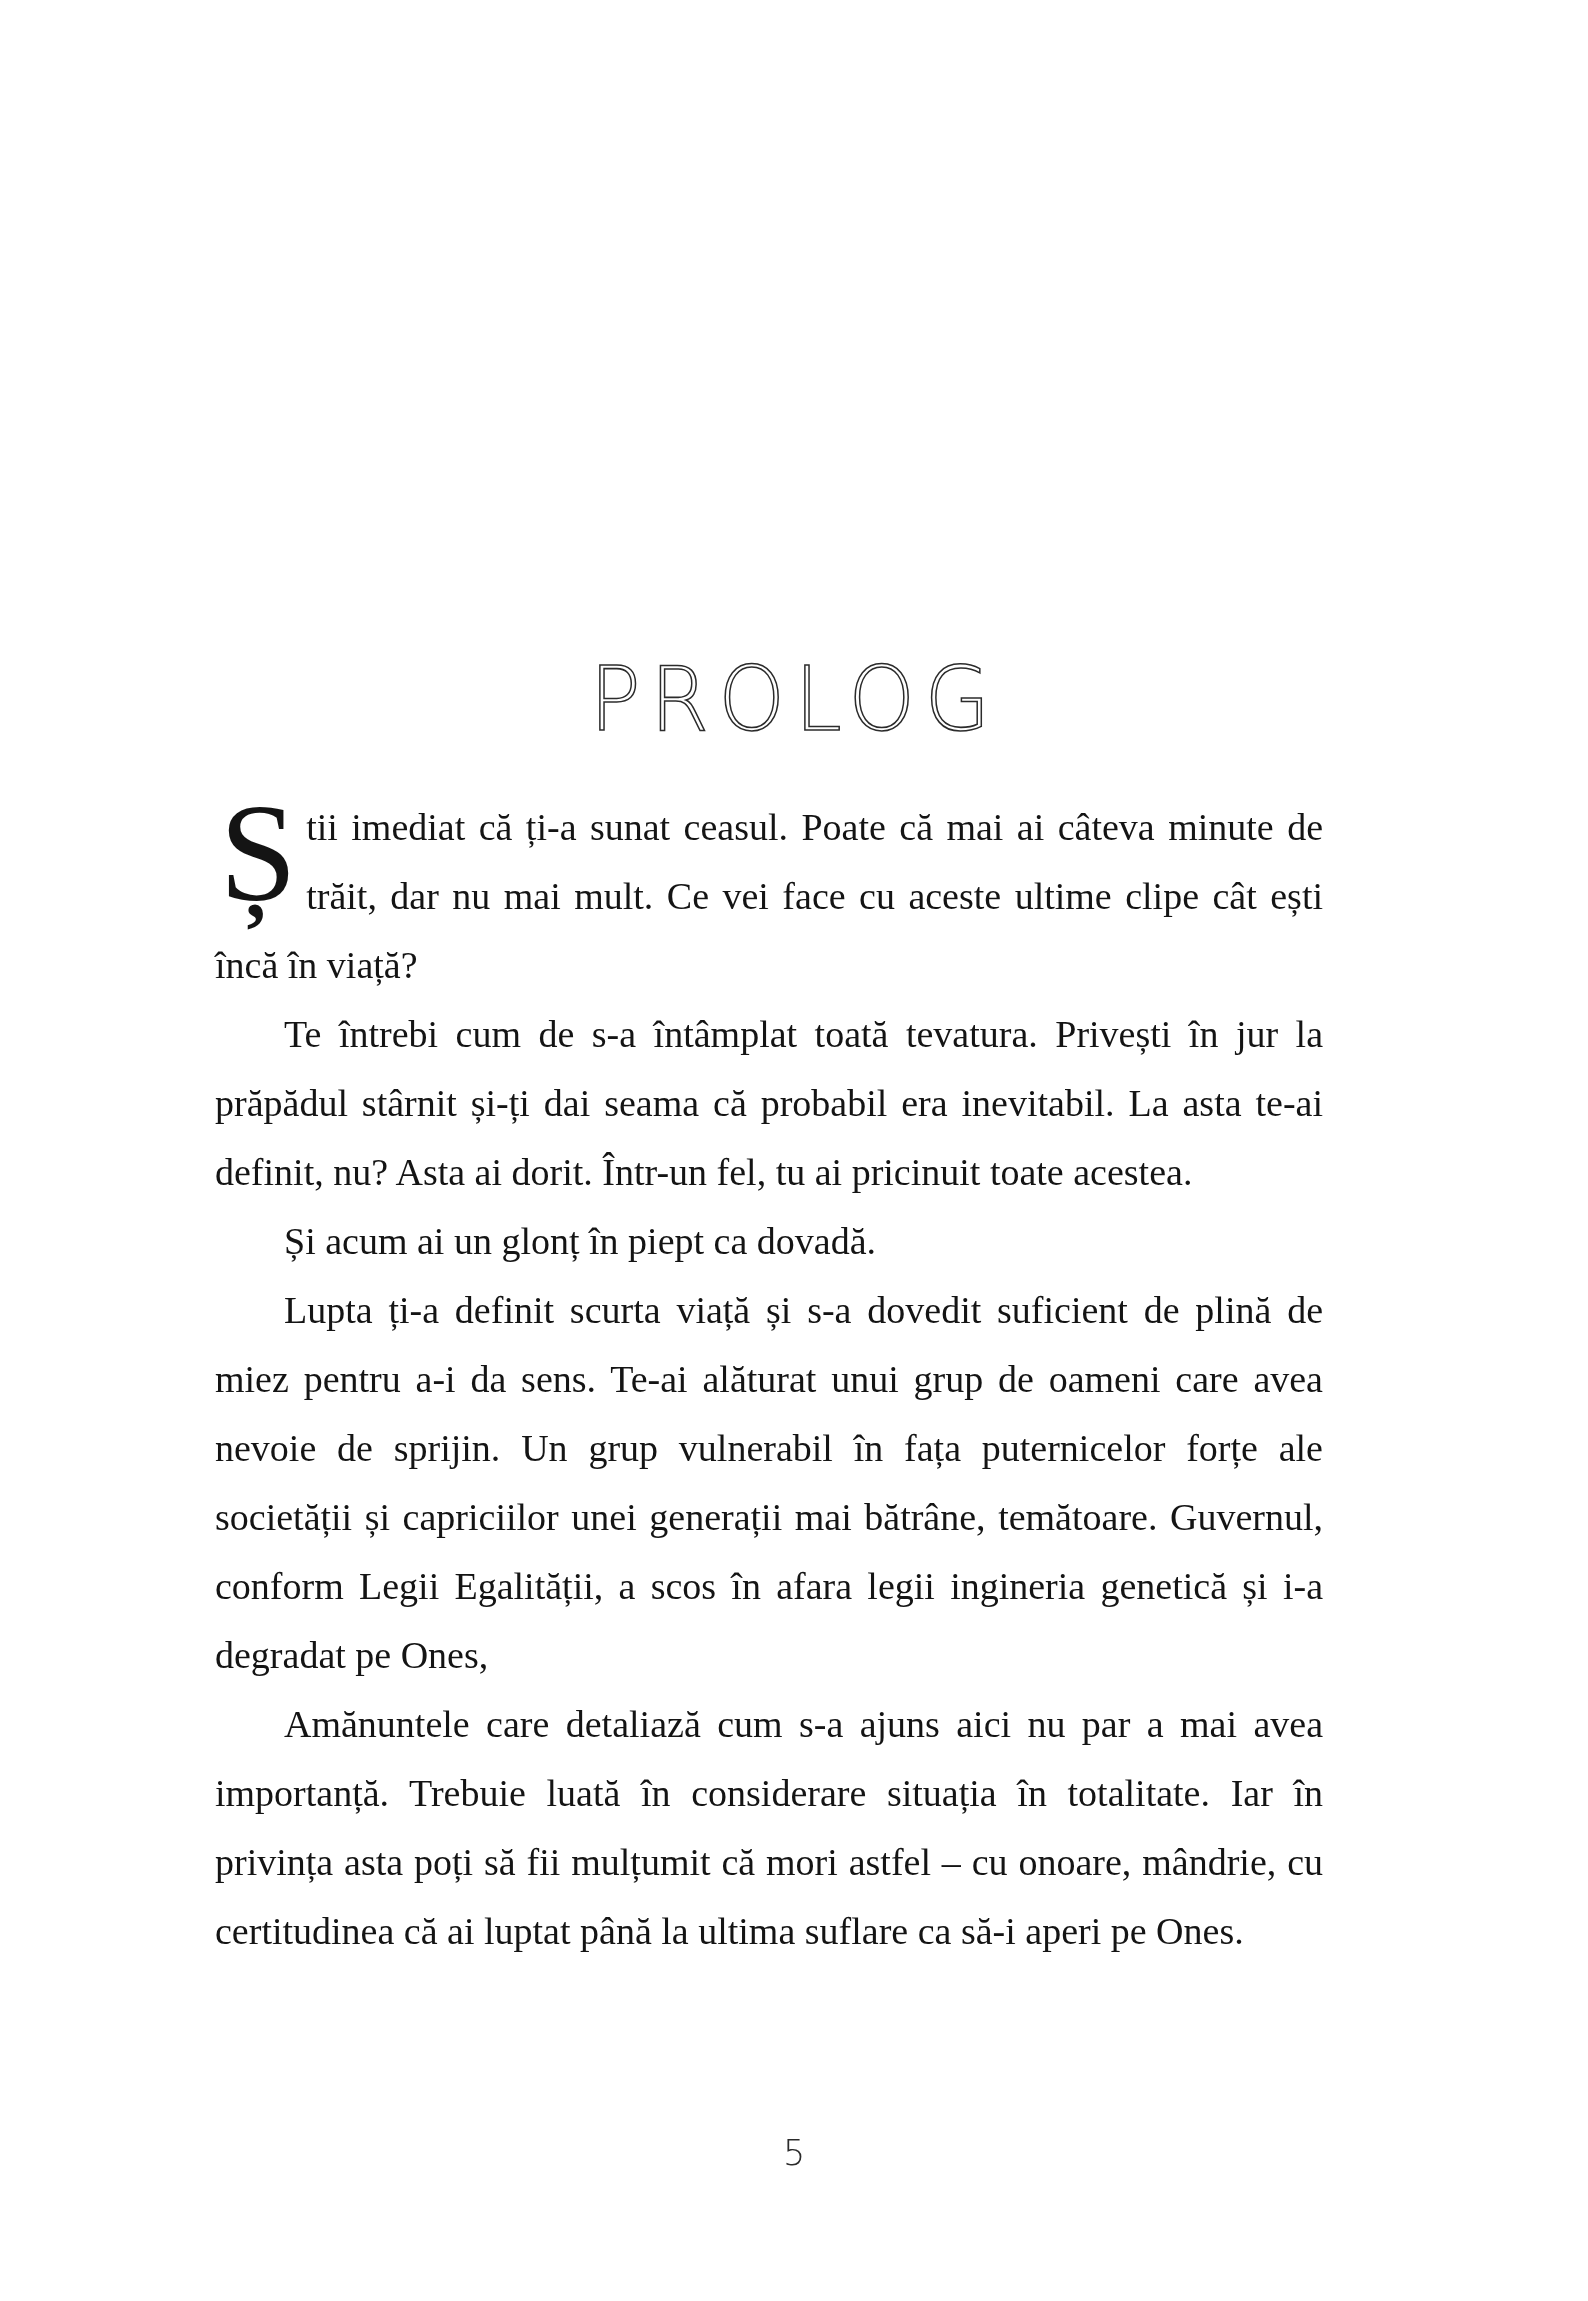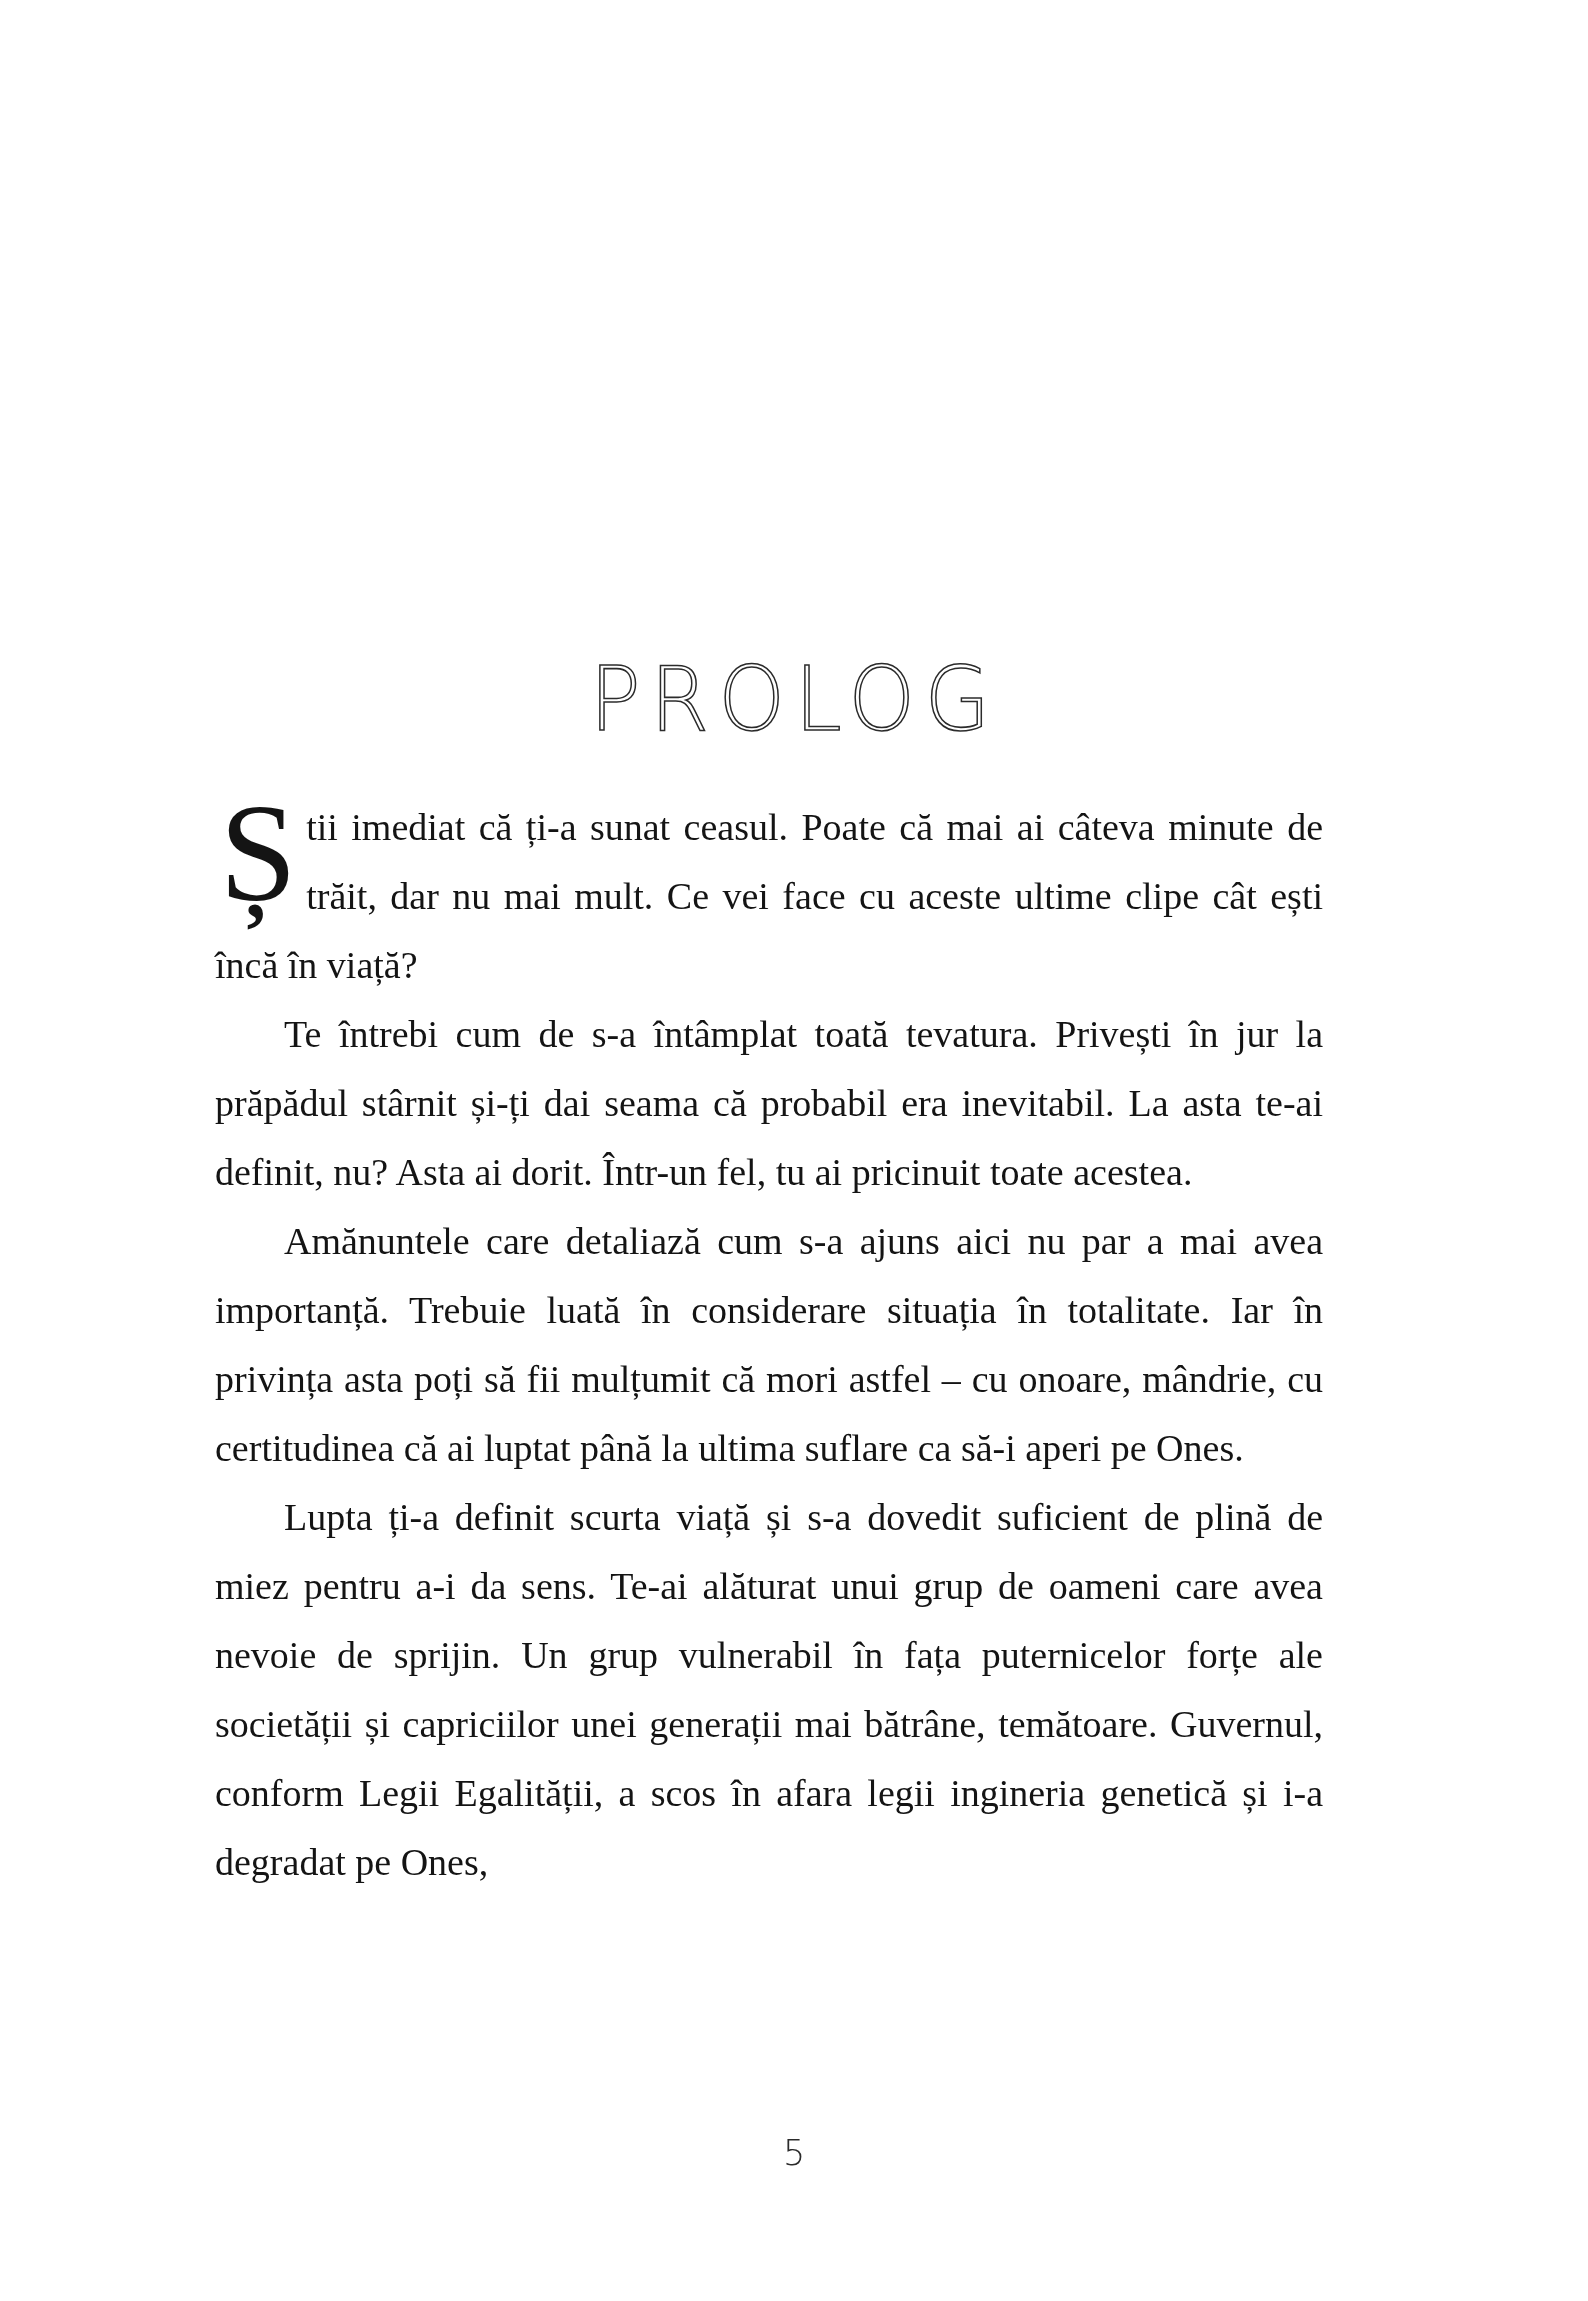--- a/index.html
+++ b/index.html
@@ -97,23 +97,24 @@
 <div class="page">
 
   <h1 class="chapter-title"><span class="title-inner">PROLOG</span></h1>
 
   <div class="textblock">
 
     <p class="first"><span class="dropcap">Ș</span><span>tii imediat că ți-a sunat ceasul. Poate că mai ai câteva minute de trăit, dar nu mai mult. Ce vei face cu aceste ultime clipe cât ești încă în viață?</span></p>
 
     <p>Te întrebi cum de s-a întâmplat toată tevatura. Privești în jur la prăpădul stârnit și-ți dai seama că probabil era inevitabil. La asta te-ai definit, nu? Asta ai dorit. Într-un fel, tu ai pricinuit toate acestea.</p>
 
+    <p>Și acum ai un glonț în piept ca dovadă.</p>
+
+    <p>Lupta ți-a definit scurta viață și s-a dovedit suficient de plină de miez pentru a-i da sens. Te-ai alăturat unui grup de oameni care avea nevoie de sprijin. Un grup vulnerabil în fața puternicelor forțe ale societății și capriciilor unei generații mai bătrâne, temătoare. Guvernul, conform Legii Egalității, a scos în afara legii ingineria genetică și i-a degradat pe Ones,</p>
 
     <p>Amănuntele care detaliază cum s-a ajuns aici nu par a mai avea importanță. Trebuie luată în considerare situația în totalitate. Iar în privința asta poți să fii mulțumit că mori astfel – cu onoare, mândrie, cu certitudinea că ai luptat până la ultima suflare ca să-i aperi pe Ones.</p>
-
-    <p>Lupta ți-a definit scurta viață și s-a dovedit suficient de plină de miez pentru a-i da sens. Te-ai alăturat unui grup de oameni care avea nevoie de sprijin. Un grup vulnerabil în fața puternicelor forțe ale societății și capriciilor unei generații mai bătrâne, temătoare. Guvernul, conform Legii Egalității, a scos în afara legii ingineria genetică și i-a degradat pe Ones,</p>
 
   </div>
 
   <div class="folio">5</div>
 
 </div>
 
 
 </body></html>

